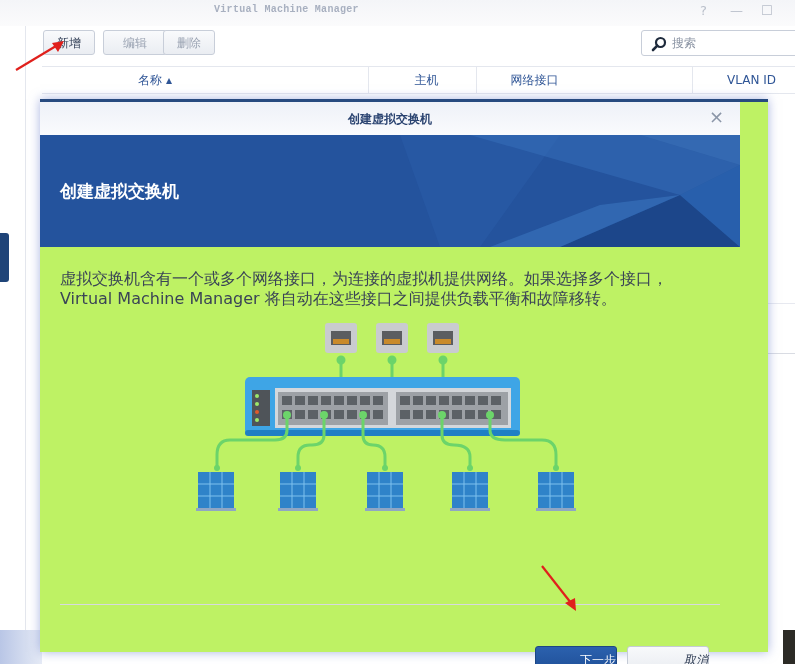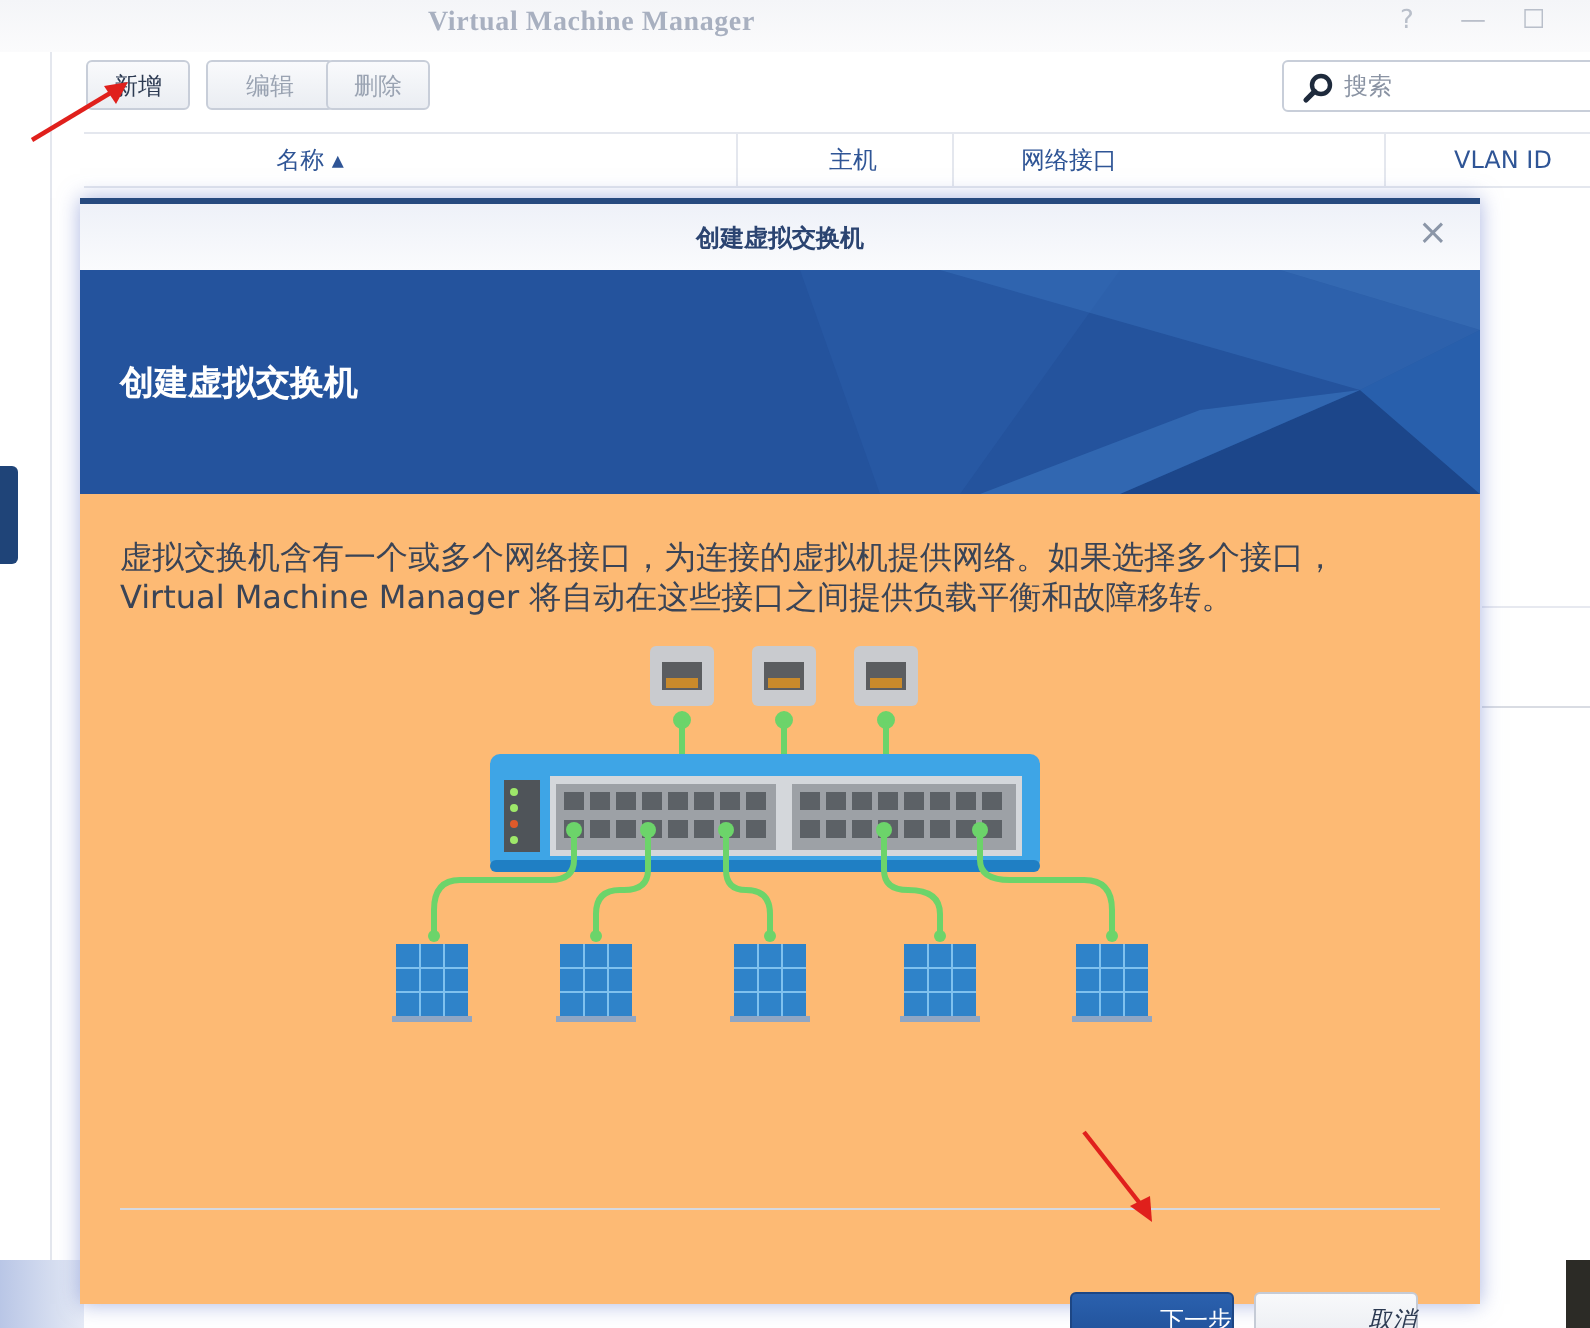--- a/index.html
+++ b/index.html
@@ -1,35 +1,35 @@
 <!DOCTYPE html>
 <html><head>
 <meta charset="utf-8">
 <style>
   html,body{margin:0;padding:0;}
   body{width:795px;height:664px;position:relative;overflow:hidden;background:#ffffff;font-family:"DejaVu Sans","Liberation Sans",sans-serif;}
   .titlebar{position:absolute;left:0;top:0;width:795px;height:26px;background:linear-gradient(#f4f5f8,#fbfbfc);}
-  .app-title{position:absolute;left:214px;top:4px;font-family:Liberation Serif, serif;font-weight:bold;font-size:14px;color:#a8b0c0;letter-spacing:0.3px;}
+  .app-title{position:absolute;left:214px;top:4px;font-family:Liberation Mono, monospace;font-weight:bold;font-size:10px;color:#a8b0c0;letter-spacing:0.3px;}
   .win-ctrl{position:absolute;top:3px;font-size:13px;color:#b9bfca;}
   .left-strip{position:absolute;left:0;top:26px;width:26px;height:638px;background:#ffffff;}
   .left-divider{position:absolute;left:25px;top:26px;width:1px;height:604px;background:#e4e7ee;}
   .sidebar-tab{position:absolute;left:0;top:233px;width:9px;height:49px;background:#1f4478;border-radius:0 3px 3px 0;}
   .toolbar-btn{position:absolute;top:30px;height:25px;border:1px solid #c8ced9;border-radius:3px;background:linear-gradient(#f9fafc,#eaedf2);font-size:12px;color:#9aa3b2;line-height:25px;text-align:center;box-sizing:border-box;}
   .toolbar-btn.primary{color:#2c3a52;}
   .search{position:absolute;left:641px;top:30px;width:160px;height:26px;border:1px solid #c8ced9;border-radius:3px;background:#fff;box-sizing:border-box;}
   .search .s-text{position:absolute;left:30px;top:4px;font-size:12px;color:#8a93a3;}
   .grid-header{position:absolute;left:42px;top:66px;width:760px;height:26px;border-top:1px solid #e4e7ee;border-bottom:1px solid #e4e7ee;}
   .col{position:absolute;top:0;height:26px;line-height:26px;font-size:12px;color:#2f5596;border-left:1px solid #e4e7ee;padding-left:8px;box-sizing:border-box;text-align:center;}
   .col:first-child{border-left:none;}
   .bg-row{position:absolute;left:741px;top:303px;width:54px;height:49px;border-top:1px solid #e7e9f0;border-bottom:1px solid #d9dce3;}
   .bottom-strip{position:absolute;left:0;top:630px;width:795px;height:34px;background:#fff;}
   .bottom-strip .edge{position:absolute;left:0;top:0;width:42px;height:34px;background:linear-gradient(90deg,#b9c6e6,#e6ebf6);}
   .dark-corner{position:absolute;left:783px;top:630px;width:12px;height:34px;background:#2c2b26;}
   
-  .modal{position:absolute;left:40px;top:99px;width:700px;height:550px;background:#fdba74;border-top:3px solid #274a7f;box-shadow:0 0 10px rgba(100,120,200,0.55);}
+  .modal{position:absolute;left:40px;top:99px;width:700px;height:550px;background:#bef264;border-top:3px solid #274a7f;box-shadow:0 0 10px rgba(100,120,200,0.55);padding-left:28px;}
   .modal-head{position:absolute;left:0;top:0;width:700px;height:33px;background:linear-gradient(#eef1f8,#fafbfd);}
   .modal-title{position:absolute;left:0;width:700px;top:9px;text-align:center;font-size:12px;font-weight:bold;color:#2b4471;}
   .close{position:absolute;right:16px;top:5px;font-size:18px;color:#8b96a8;line-height:20px;}
   .banner{position:absolute;left:0;top:33px;width:700px;height:112px;overflow:hidden;background:#24539d;}
   .banner-title{position:absolute;left:20px;top:45px;font-size:17px;font-weight:bold;color:#ffffff;}
   .desc{position:absolute;left:20px;top:167px;width:660px;font-size:16px;line-height:20px;color:#3a4456;}
   .footer-line{position:absolute;left:20px;top:502px;width:660px;height:1px;background:#d6d9e0;}
   .btn{position:absolute;top:512px;height:27px;line-height:27px;text-align:right;font-size:12px;border-radius:3px;box-sizing:border-box;margin-top:32px;}
   .btn-next{left:495px;width:82px;background:linear-gradient(#2b61ae,#1f4f97);color:#fff;border:1px solid #1d4684;}
   .btn-cancel{left:587px;width:82px;background:linear-gradient(#f8f9fb,#e9ecf1);color:#2c3a52;border:1px solid #c5cbd6;font-style:italic;}

